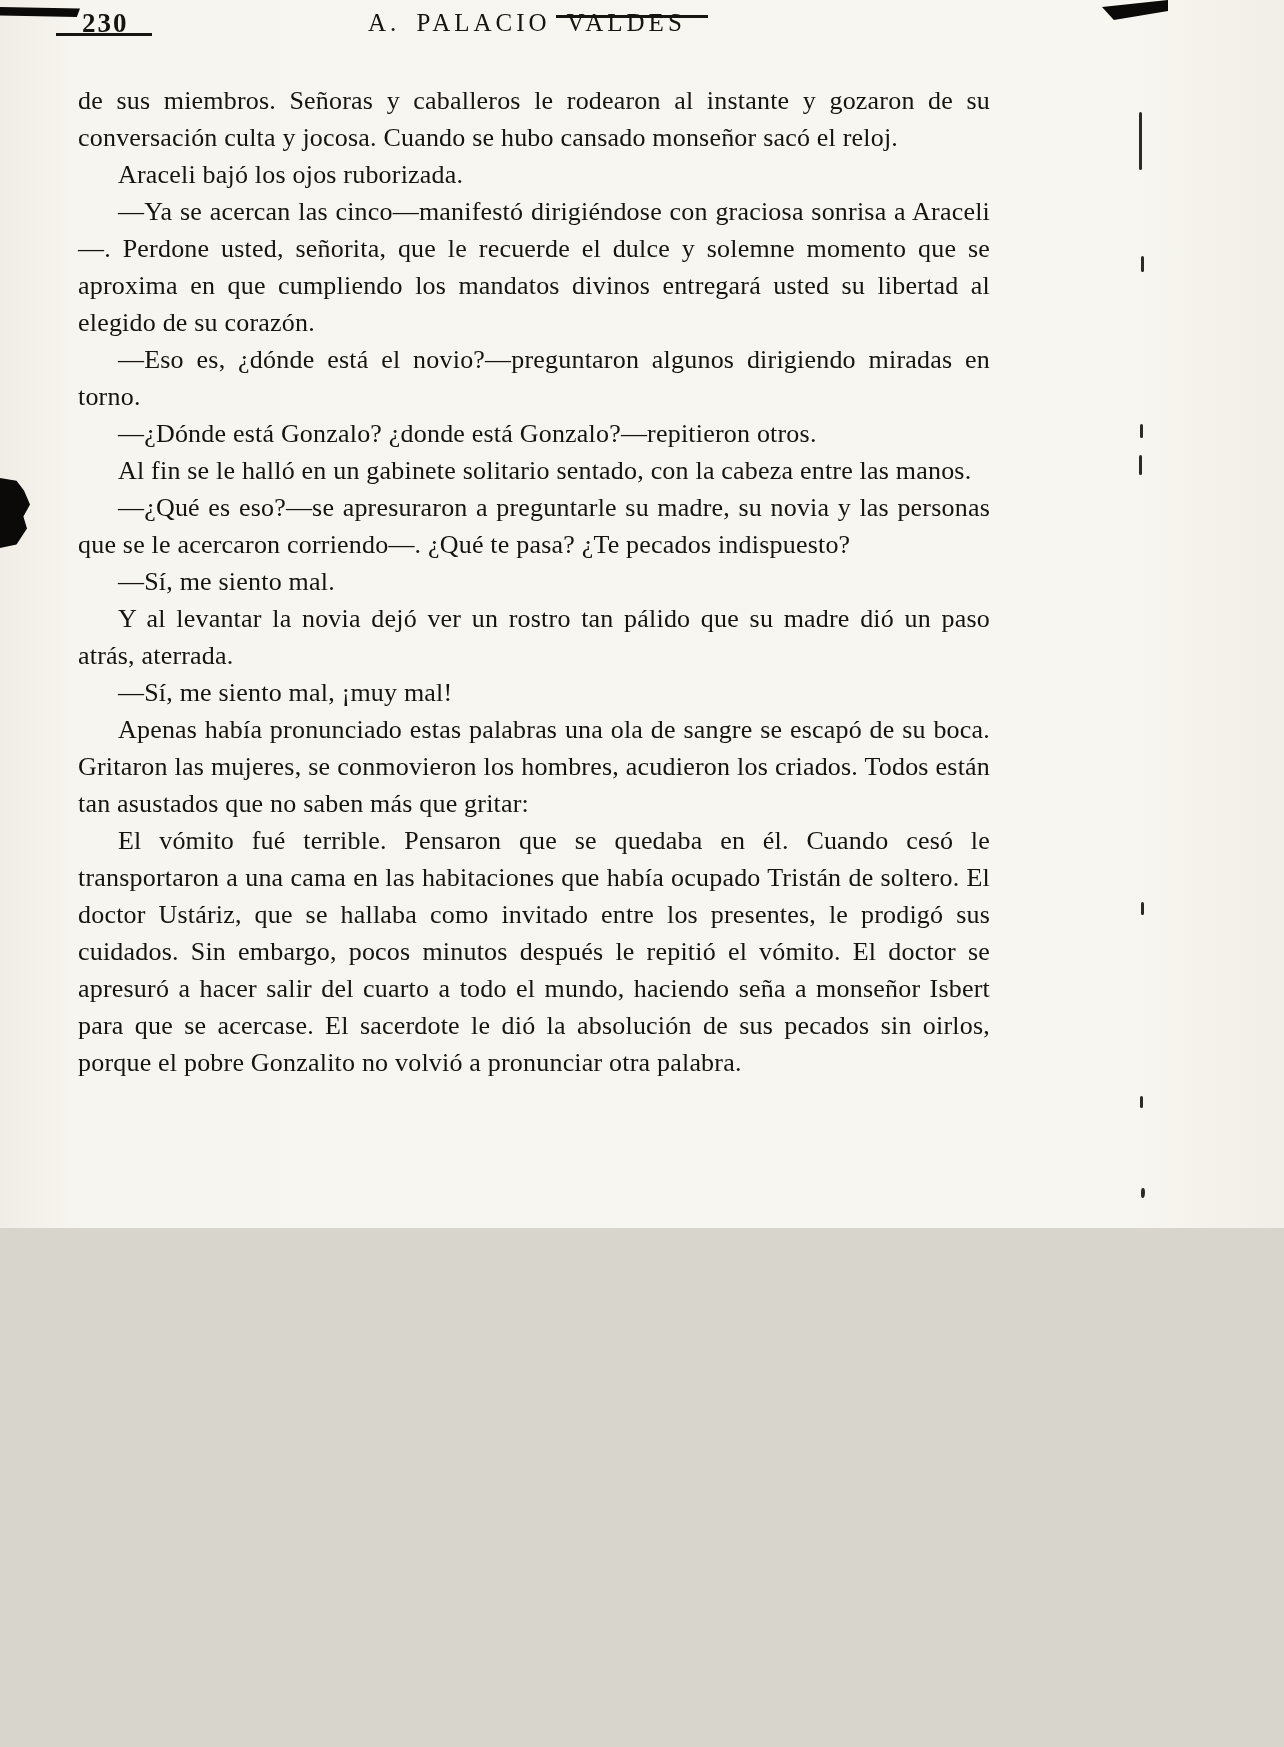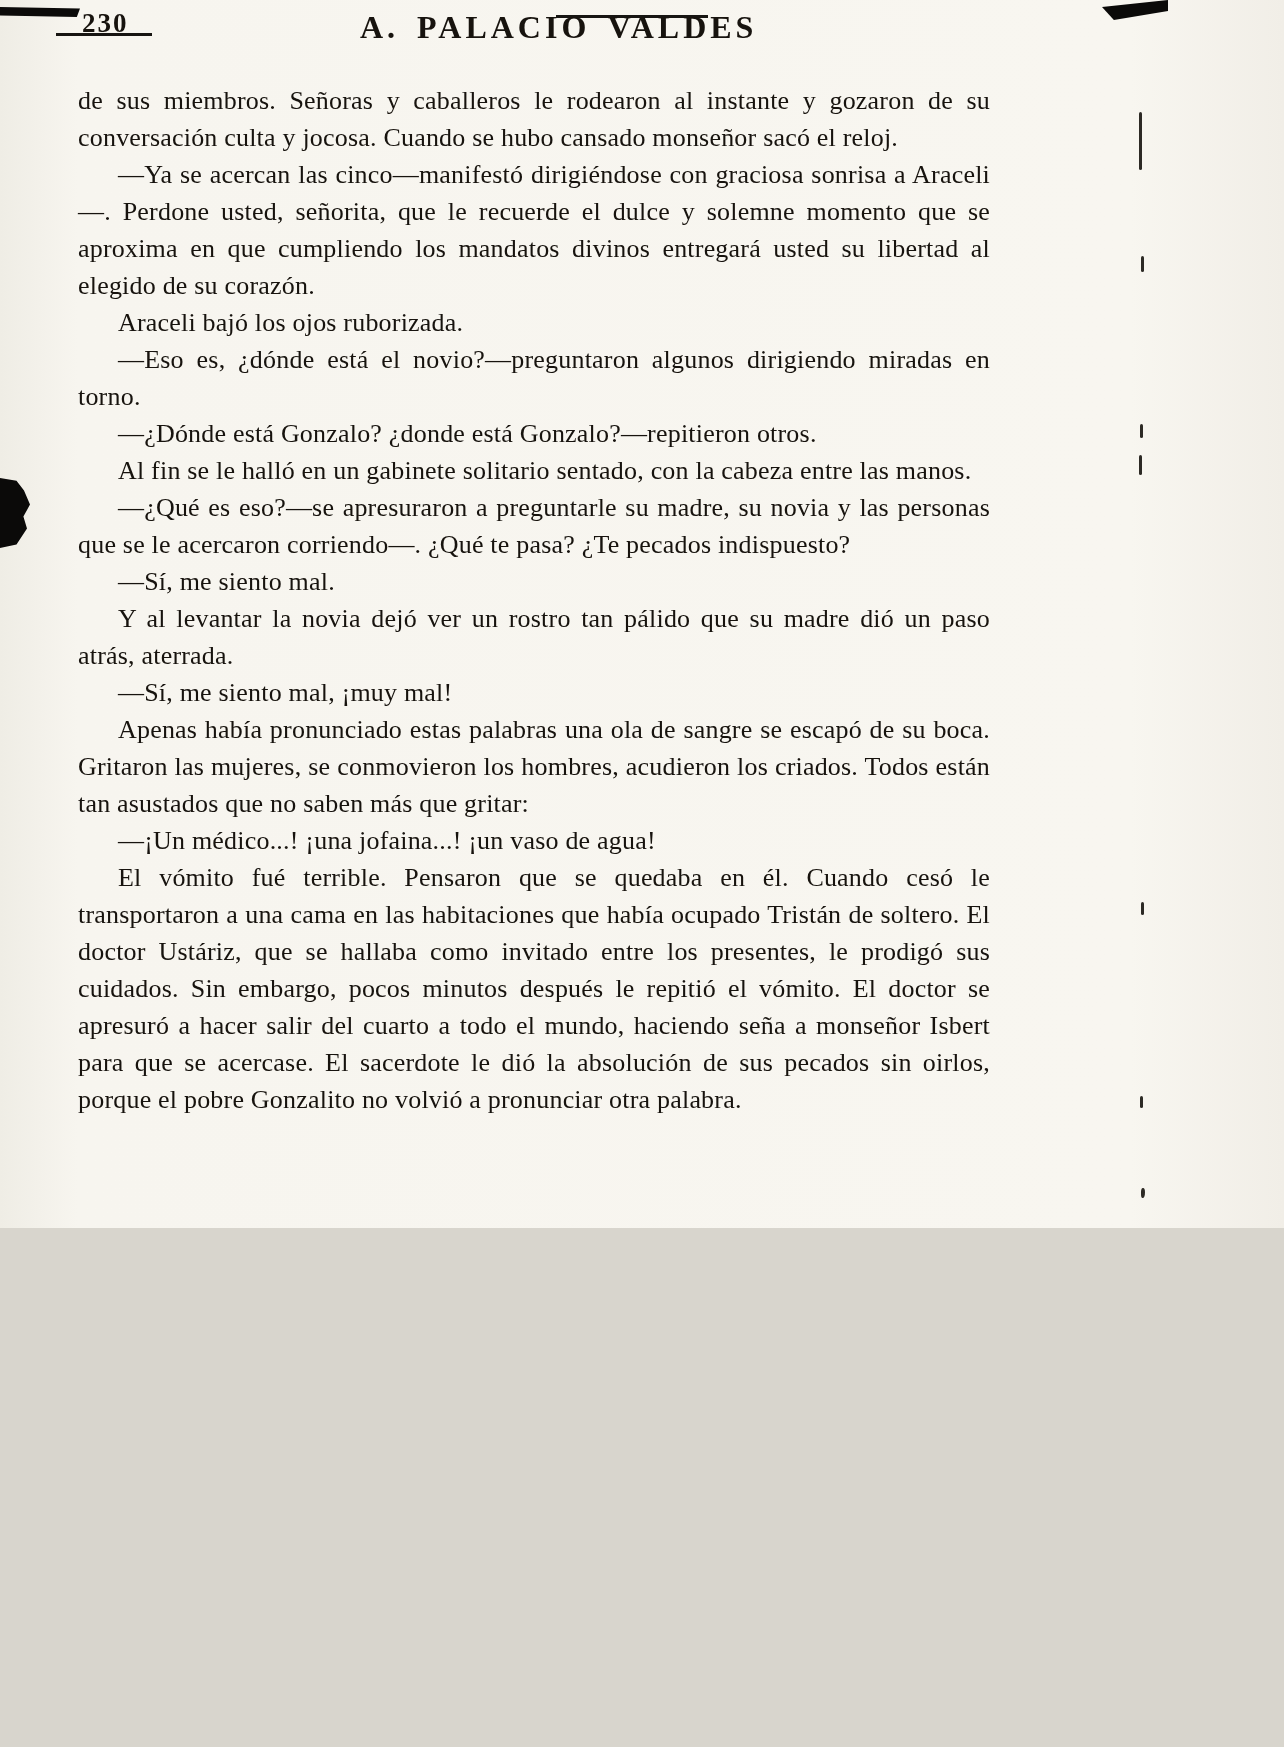--- a/index.html
+++ b/index.html
@@ -31,24 +31,24 @@
   .page-number {
     position: absolute;
     left: 82px;
     top: 2px;
     font-size: 27px;
     font-weight: bold;
     letter-spacing: 2px;
   }
   .running-title {
     position: absolute;
-    left: 360px;
+    left: 368px;
     top: 3px;
-    font-size: 32px;
-    font-weight: bold;
+    font-size: 25px;
+    font-weight: normal;
     letter-spacing: 4px;
     word-spacing: 6px;
   }
 
   
   .text-block {
     position: absolute;
     top: 82px;
     left: 78px;
     width: 912px;
@@ -111,27 +111,26 @@
   <div class="edge-mark edge-mark-7"></div>
   <div class="edge-mark edge-mark-8"></div>
 
   <header class="page-header">
     <span class="page-number">230</span>
     <span class="running-title">A. PALACIO VALDES</span>
   </header>
 
   <main class="text-block">
       <p class="para">de sus miembros. Señoras y caballeros le rodearon al instante y gozaron de su conversación culta y jocosa. Cuando se hubo cansado monseñor sacó el reloj.</p>
+      <p class="para indent">Araceli bajó los ojos ruborizada.</p>
       <p class="para indent">—Ya se acercan las cinco—manifestó dirigiéndose con graciosa sonrisa a Araceli—. Perdone usted, señorita, que le recuerde el dulce y solemne momento que se aproxima en que cumpliendo los mandatos divinos entregará usted su libertad al elegido de su corazón.</p>
-      <p class="para indent">Araceli bajó los ojos ruborizada.</p>
       <p class="para indent">—Eso es, ¿dónde está el novio?—preguntaron algunos dirigiendo miradas en torno.</p>
       <p class="para indent">—¿Dónde está Gonzalo? ¿donde está Gonzalo?—repitieron otros.</p>
       <p class="para indent">Al fin se le halló en un gabinete solitario sentado, con la cabeza entre las manos.</p>
       <p class="para indent">—¿Qué es eso?—se apresuraron a preguntarle su madre, su novia y las personas que se le acercaron corriendo—. ¿Qué te pasa? ¿Te pecados indispuesto?</p>
       <p class="para indent">—Sí, me siento mal.</p>
       <p class="para indent">Y al levantar la novia dejó ver un rostro tan pálido que su madre dió un paso atrás, aterrada.</p>
       <p class="para indent">—Sí, me siento mal, ¡muy mal!</p>
       <p class="para indent">Apenas había pronunciado estas palabras una ola de sangre se escapó de su boca. Gritaron las mujeres, se conmovieron los hombres, acudieron los criados. Todos están tan asustados que no saben más que gritar:</p>
-      <p class="para indent">—¡Un médico...! ¡una jofaina...! ¡un vaso de agua!</p>
       <p class="para indent">El vómito fué terrible. Pensaron que se quedaba en él. Cuando cesó le transportaron a una cama en las habitaciones que había ocupado Tristán de soltero. El doctor Ustáriz, que se hallaba como invitado entre los presentes, le prodigó sus cuidados. Sin embargo, pocos minutos después le repitió el vómito. El doctor se apresuró a hacer salir del cuarto a todo el mundo, haciendo seña a monseñor Isbert para que se acercase. El sacerdote le dió la absolución de sus pecados sin oirlos, porque el pobre Gonzalito no volvió a pronunciar otra palabra.</p>
     </main>
 
 </div>
 
 </body></html>

